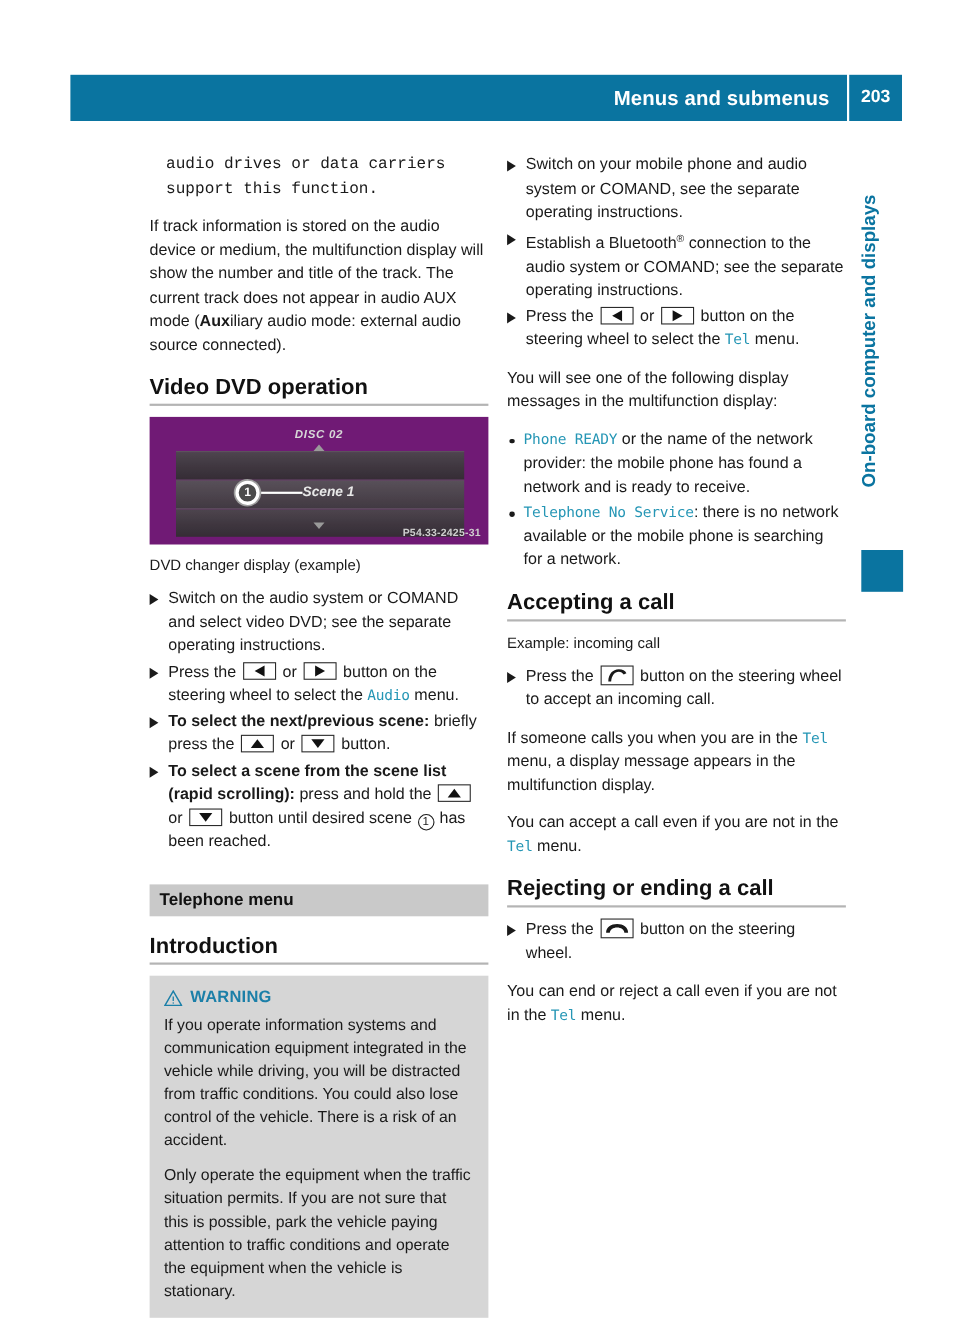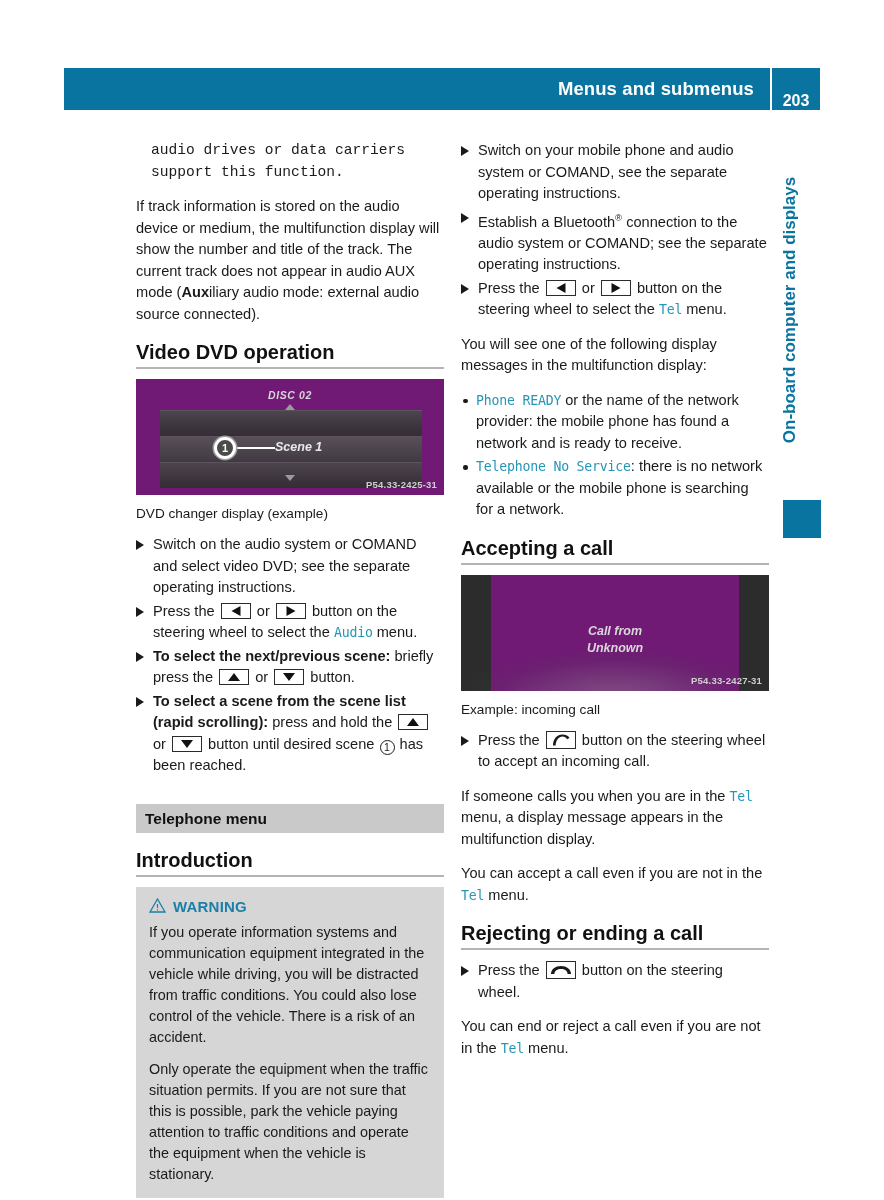--- a/index.html
+++ b/index.html
@@ -40,21 +40,21 @@
     letter-spacing: .1px;
   }
   .header-sep {
     width: 2px;
     background: #ffffff;
   }
   .header-page-block {
     width: 48px;
     background: #0a74a0;
     display: flex;
-    align-items: flex-end;
+    align-items: center;
     justify-content: center;
   }
   .header-page {
     color: #ffffff;
     font-size: 16px;
     font-weight: bold;
   }
 
   
   .side-tab {
@@ -309,21 +309,21 @@
   }
 
   
   .warn-box {
     background: #d6d6d6;
     padding: 11px 13px 13px 13px;
     margin-top: 0;
   }
   .warn-head {
     display: flex;
-    align-items: flex-start;
+    align-items: flex-end;
     gap: 7px;
     margin-bottom: 7px;
   }
   .warn-title {
     color: #1b7fa8;
     font-size: 15px;
     font-weight: bold;
     letter-spacing: .2px;
   }
   .warn-box p { margin: 0 0 11px 0; font-size: 14.4px; line-height: 21px; }
@@ -468,30 +468,20 @@
       <div class="ditem">
         <span class="dot"></span>
         <span class="disp">Telephone No Service</span><span>: there is no network available or the mobile phone is searching for a network.</span>
       </div>
     </div>
 
     <h3 class="sub-head">Accepting a call</h3>
     <div class="rule"></div>
 
     <div class="fig">
-      <div class="fig-img">
-        <div class="call-side l"></div>
-        <div class="call-side r"></div>
-        <div class="call-glow"></div>
-        <div class="call-text">
-          <div>Call from</div>
-          <div>Unknown</div>
-        </div>
-        <div class="fig-watermark">P54.33-2427-31</div>
-      </div>
       <div class="fig-caption">Example: incoming call</div>
     </div>
 
     <div class="alist">
       <div class="aitem">
         <span class="tri"></span>
         <span>Press the</span>
         <span class="key phone">
           <svg width="22" height="14" viewBox="0 0 22 14">
             <path d="M3 12.5 C3 6 7 1.5 12.5 1.5 C16 1.5 18.5 3 19.5 5 L17 6.2 C16 4.6 14.5 3.6 12.5 3.6 C8.7 3.6 6 7.2 5.6 12.5 Z" fill="#1a1a1a"></path>

